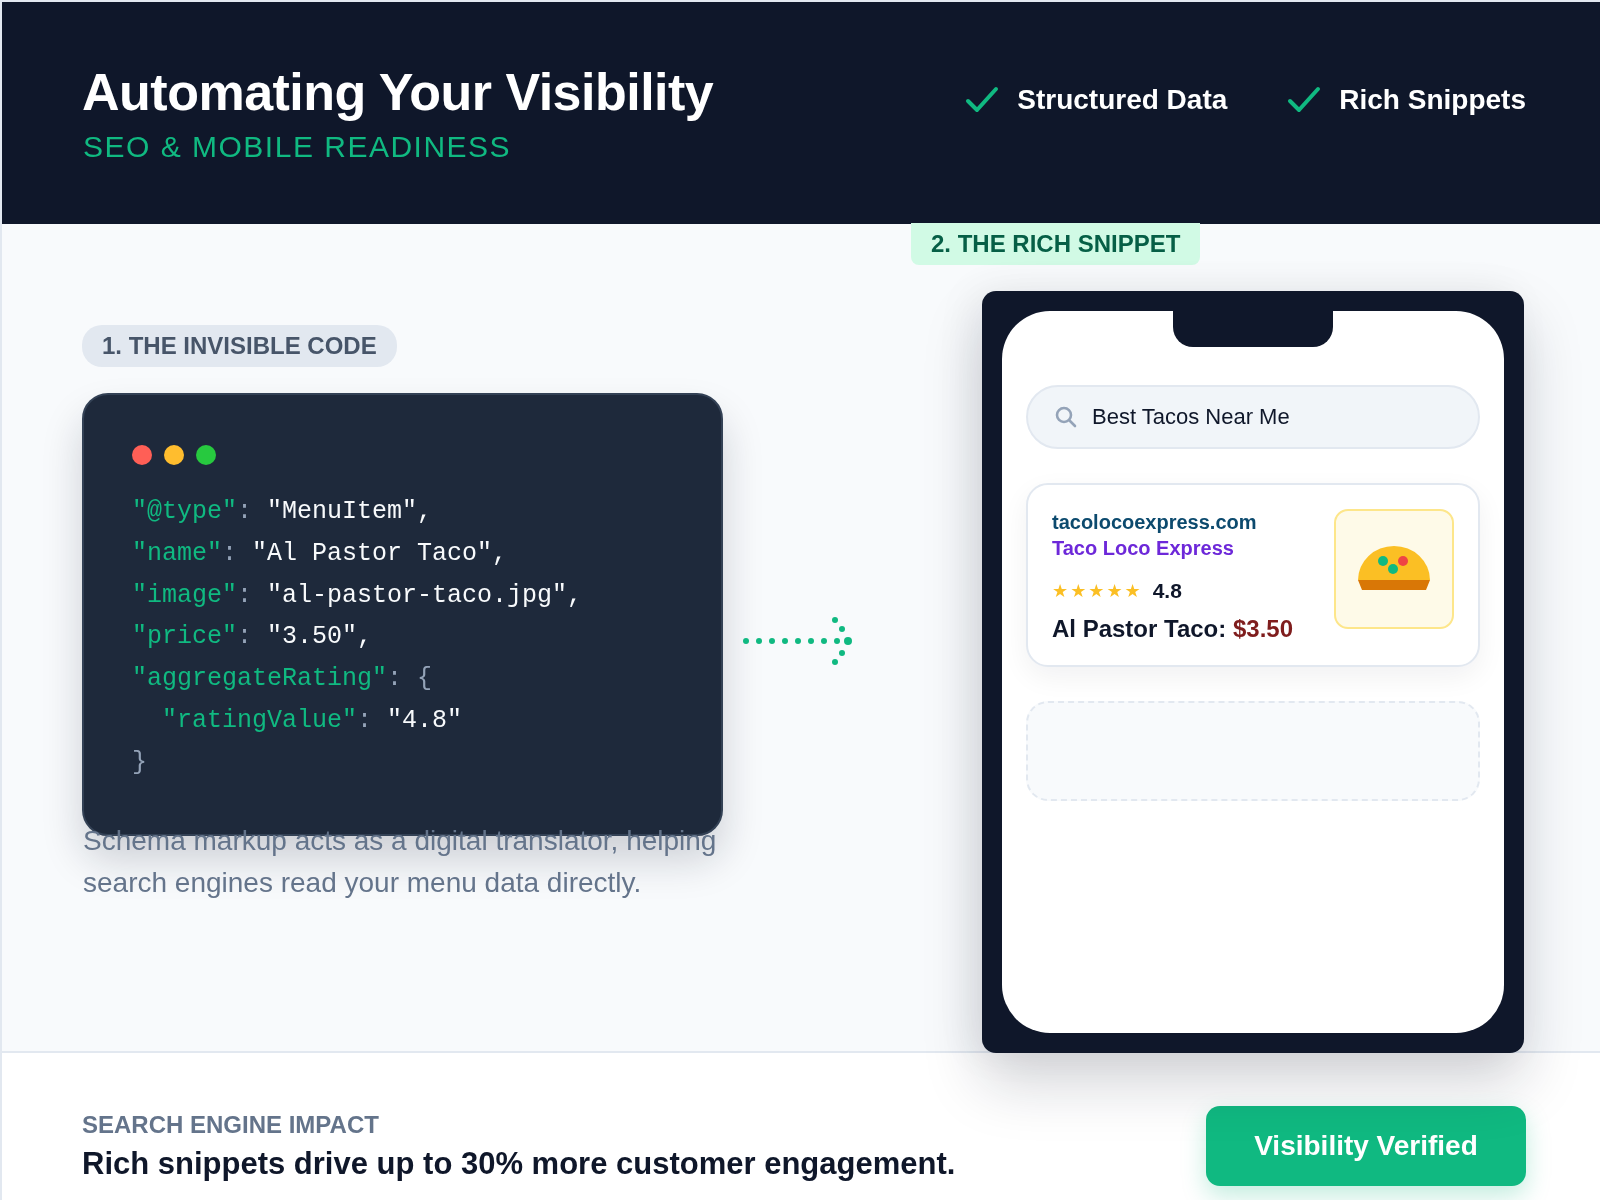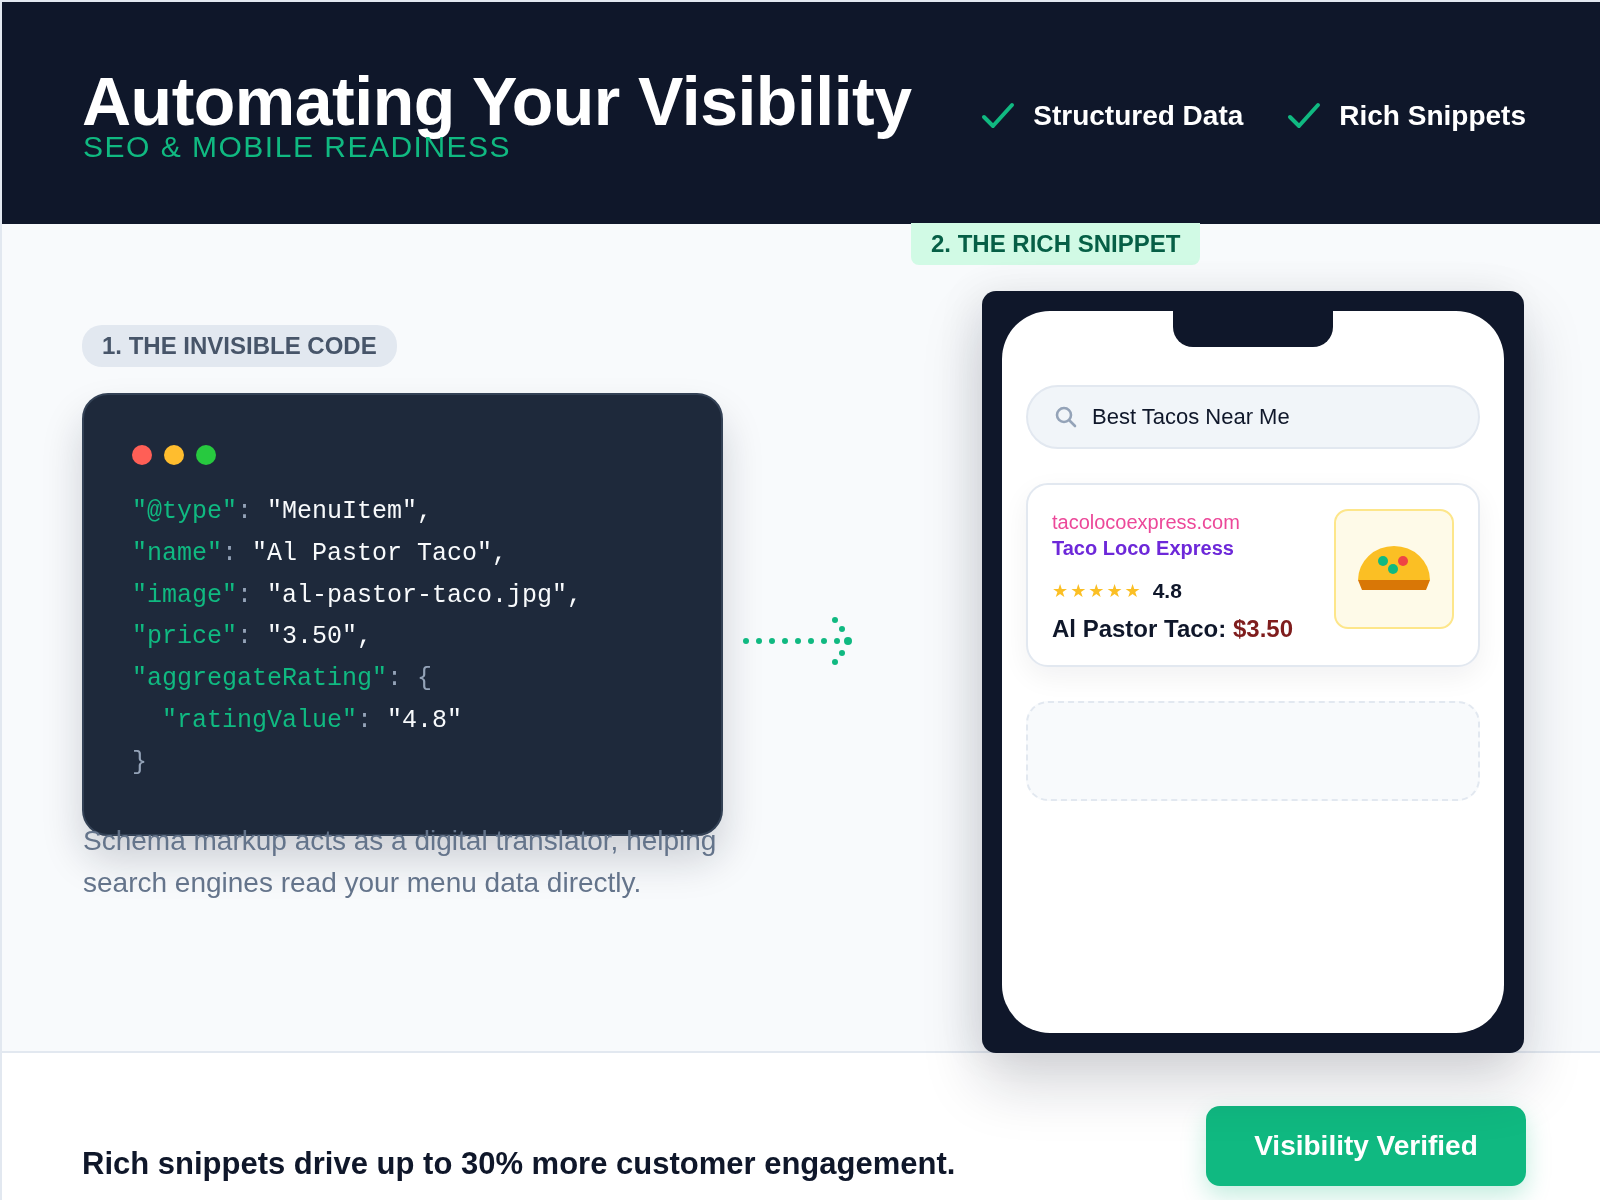--- a/index.html
+++ b/index.html
@@ -17,30 +17,30 @@
     overflow: hidden;
   }
   
   .header {
     position: absolute; left: 0; top: 0;
     width: 100%; height: 222px;
     background: #0f172a;
   }
   .title {
     position: absolute; left: 80px; top: 60px;
-    color: #ffffff; font-weight: 700; font-size: 68px;
+    color: #ffffff; font-weight: 700; font-size: 52px;
     letter-spacing: -0.5px;
   }
   .subtitle {
     position: absolute; left: 81px; top: 128px;
     color: #10b981; font-size: 30px; letter-spacing: 1.5px;
   }
   .badges {
-    position: absolute; right: 74px; top: 98px;
-    display: flex; gap: 44px; align-items: flex-end;
+    position: absolute; right: 74px; top: 82px;
+    display: flex; gap: 60px; align-items: flex-end;
   }
   .badge { display: flex; align-items: center; gap: 18px; }
   .badge svg { width: 34px; height: 30px; }
   .badge-label { color: #ffffff; font-weight: 700; font-size: 28px; }
 
   
   .pill {
     position: absolute;
     font-weight: 700; font-size: 24px;
     padding: 0 20px; height: 42px; line-height: 42px;
@@ -101,21 +101,21 @@
   }
   .searchbar svg { width: 24px; height: 24px; }
   .search-text { color: #0f172a; font-size: 22px; }
 
   .result {
     position: absolute; left: 24px; right: 24px; top: 172px;
     height: 184px; border-radius: 22px;
     background: #ffffff; border: 2px solid #e2e8f0;
     box-shadow: 0 10px 28px rgba(15,23,42,0.06);
   }
-  .domain { position: absolute; left: 24px; top: 26px; color: #ec4899; font-weight: 400; font-size: 20px; }
+  .domain { position: absolute; left: 24px; top: 26px; color: #0c4a6e; font-weight: 700; font-size: 20px; }
   .biz { position: absolute; left: 24px; top: 52px; color: #6d28d9; font-weight: 700; font-size: 20px; }
   .rating { position: absolute; left: 24px; top: 94px; display: flex; align-items: center; gap: 10px; }
   .stars { color: #fbbf24; font-size: 18px; letter-spacing: 2px; }
   .rating-val { color: #0f172a; font-weight: 700; font-size: 21px; }
   .price-line { position: absolute; left: 24px; top: 130px; font-weight: 700; font-size: 24px; color: #0f172a; }
   .price { color: #7f1d1d; }
   .thumb {
     position: absolute; right: 24px; top: 24px;
     width: 120px; height: 120px; border-radius: 14px;
     background: #fefae8; border: 2px solid #fde68a;
@@ -205,20 +205,21 @@
       <circle cx="93" cy="6" r="3"></circle>
         <circle cx="100" cy="15" r="3"></circle>
       <circle cx="100" cy="39" r="3"></circle>
         <circle cx="93" cy="48" r="3"></circle>
     </g>
   </svg>
 
   <div class="pill pill-snippet">2. THE RICH SNIPPET</div>
 
   <div class="footer">
+    <div class="impact-label">SEARCH ENGINE IMPACT</div>
     <div class="impact-text">Rich snippets drive up to 30% more customer engagement.</div>
     <button class="verify-btn">Visibility Verified</button>
   </div>
 
   <div class="phone phone-on-top">
     <div class="screen">
       <div class="notch"></div>
 
       <div class="searchbar">
         <svg viewBox="0 0 24 24">

